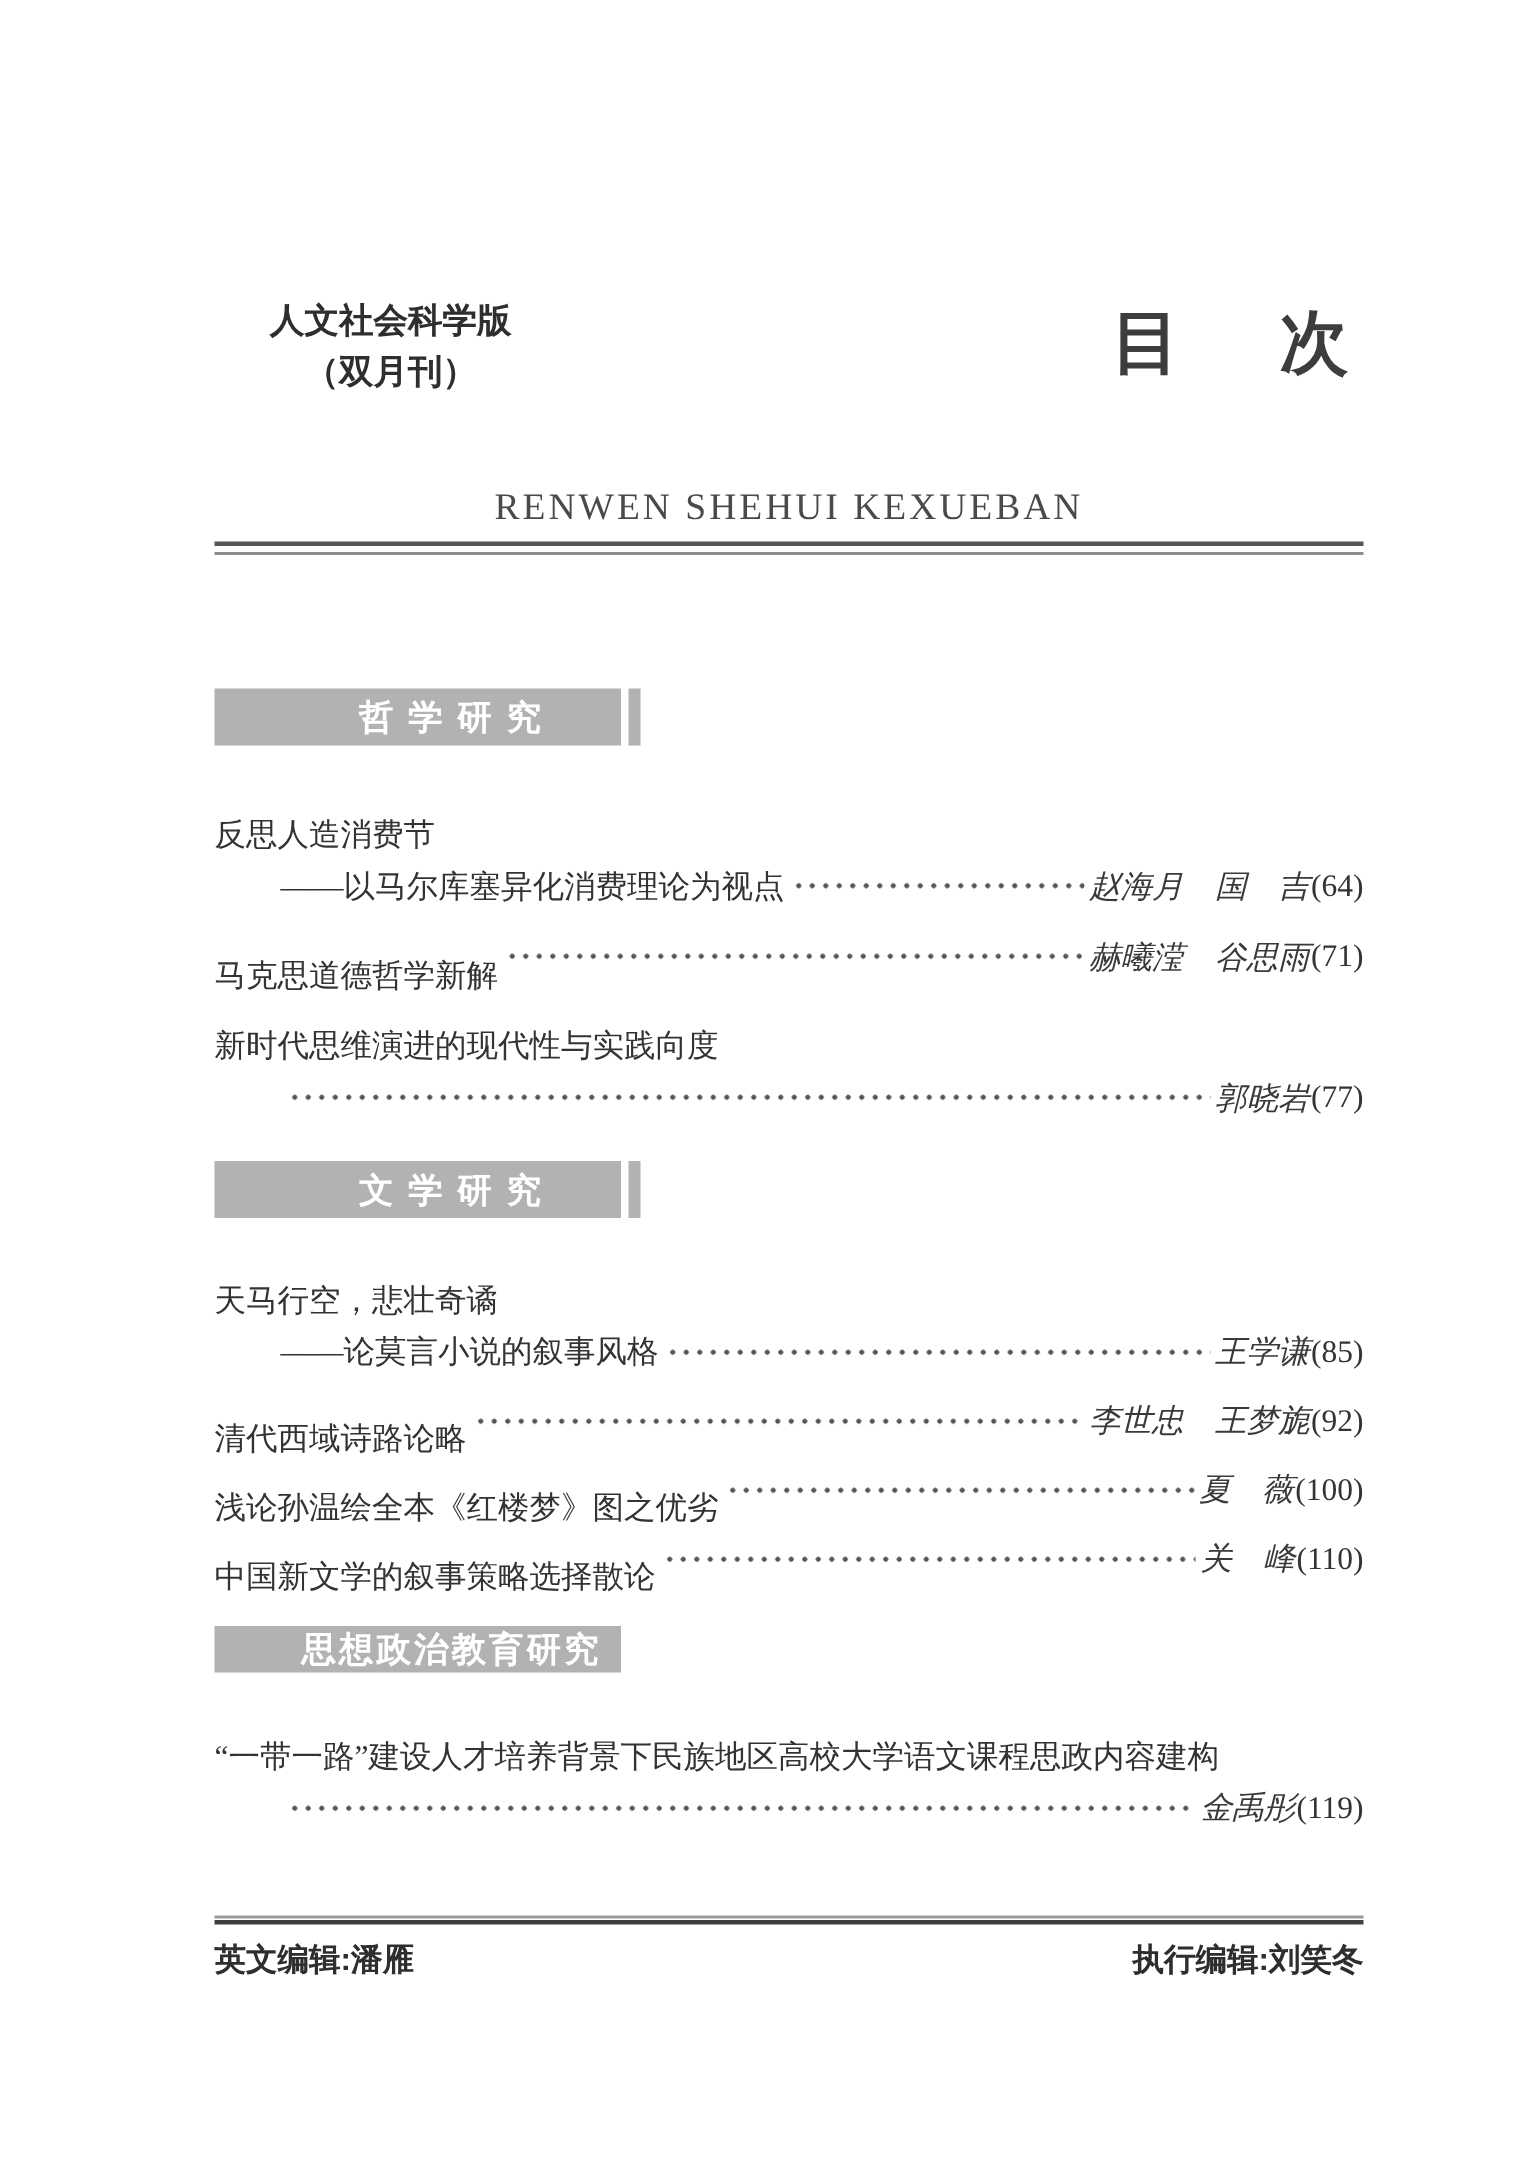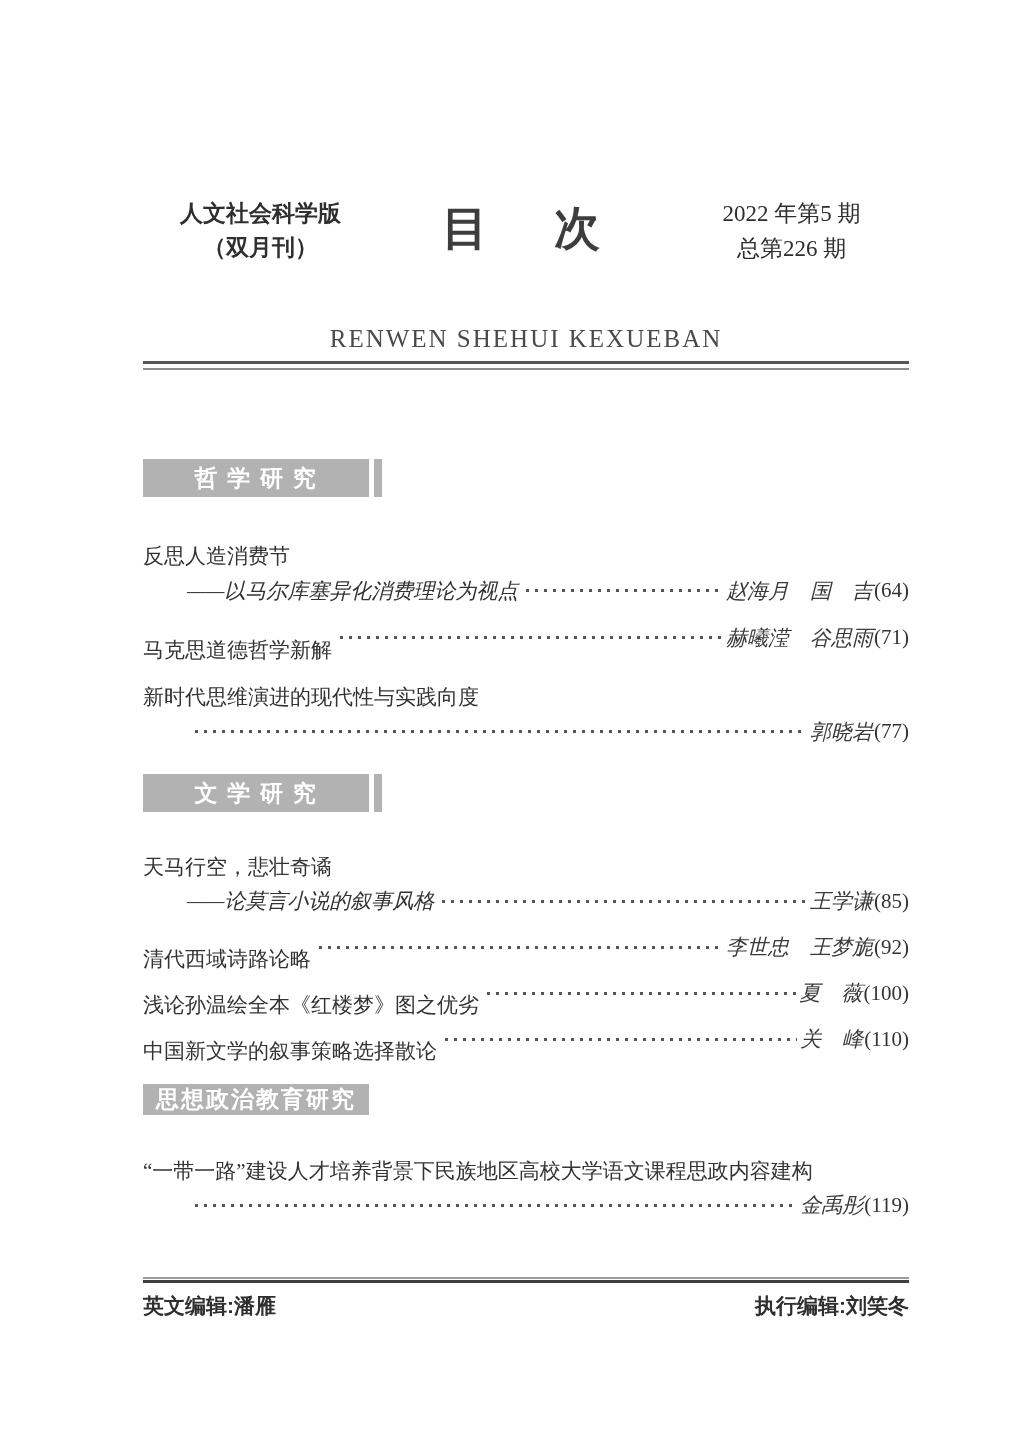--- a/index.html
+++ b/index.html
@@ -53,34 +53,35 @@
   .sec{
     position:absolute;left:143px;
     display:flex;align-items:stretch;height:38px;
   }
   .sec-box{
     width:226px;background:#b2b2b2;color:#ffffff;
     display:flex;align-items:center;justify-content:center;
     font-family:"Liberation Serif", serif;
     font-weight:bold;font-size:23px;letter-spacing:2px;
     white-space:pre;
+    padding-left:45px;
   }
   .sec-bar{width:8px;background:#b2b2b2;margin-left:5px;}
 
   
   .entries{position:absolute;left:143px;width:766px;}
   .entry{
     display:flex;align-items:center;
     height:47px;
     font-size:21px;color:#333;
   }
   .entries.tight .entry{height:46px;}
   .entry.indent{padding-left:44px;}
   .t{white-space:pre;margin-top:24px;}
-  .sub{white-space:pre;font-style:italic;}
+  .sub{white-space:pre;}
   .leader{
     flex:1 1 auto;
     align-self:center;
     height:21px;min-width:20px;
     margin:0 3px;
     background-image:radial-gradient(circle, #555 1.5px, transparent 1.9px);
     background-size:9px 21px;
     background-repeat:repeat-x;
     background-position:2px center;
   }
@@ -105,24 +106,20 @@
 <body>
 
 <div class="page">
 
   <div class="masthead">
     <div class="edition">
       <div>人文社会科学版</div>
       <div>（双月刊）</div>
     </div>
     <div class="toc-title">目　次</div>
-    <div class="issue">
-      <div>2022 年第5 期</div>
-      <div>总第226 期</div>
-    </div>
   </div>
 
   <div class="pinyin">RENWEN SHEHUI KEXUEBAN</div>
   <div class="rule-top"></div>
 
   <div class="sec" style="top:459px;">
     <div class="sec-box">哲 学 研 究</div>
     <div class="sec-bar"></div>
   </div>
 

